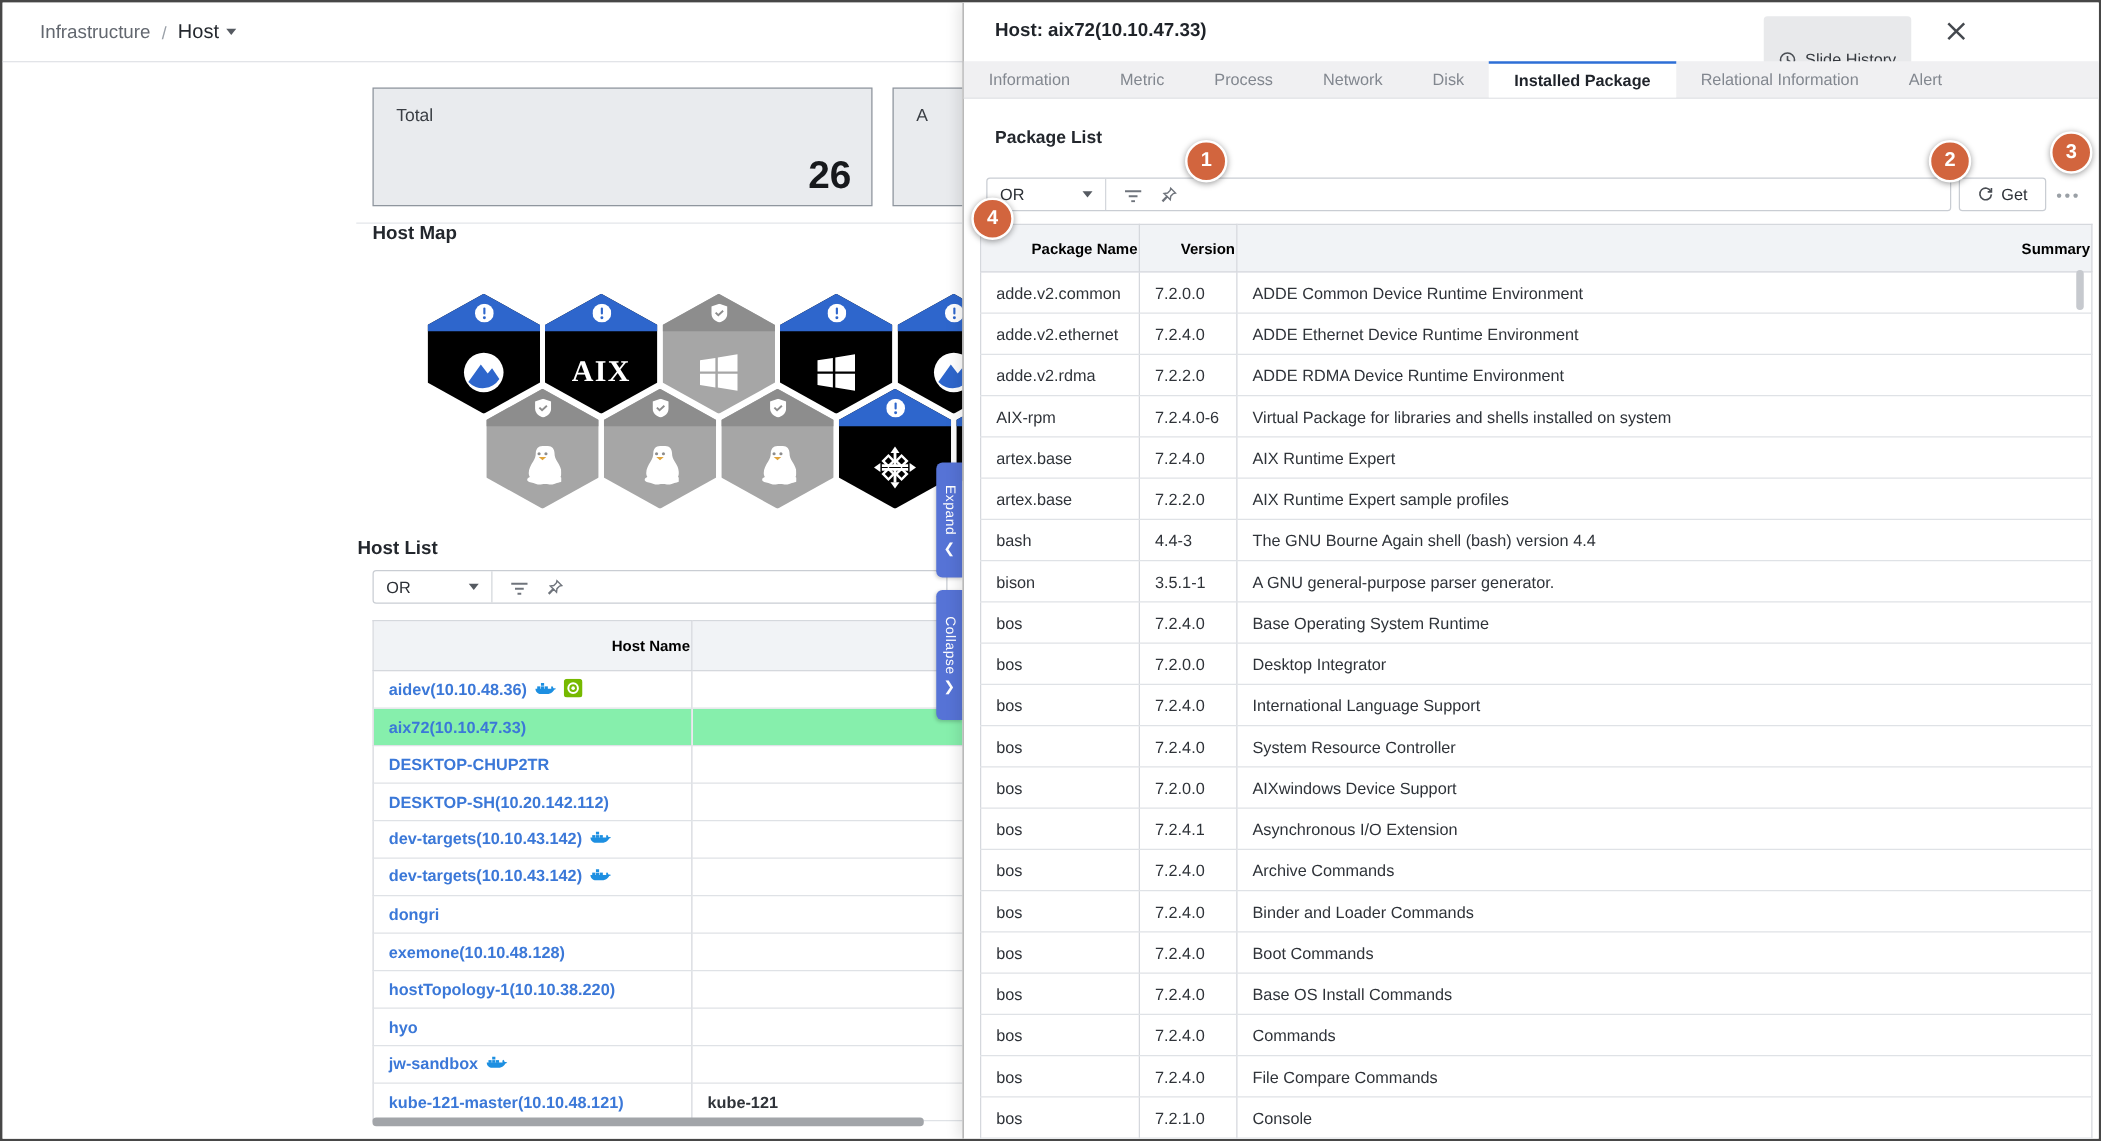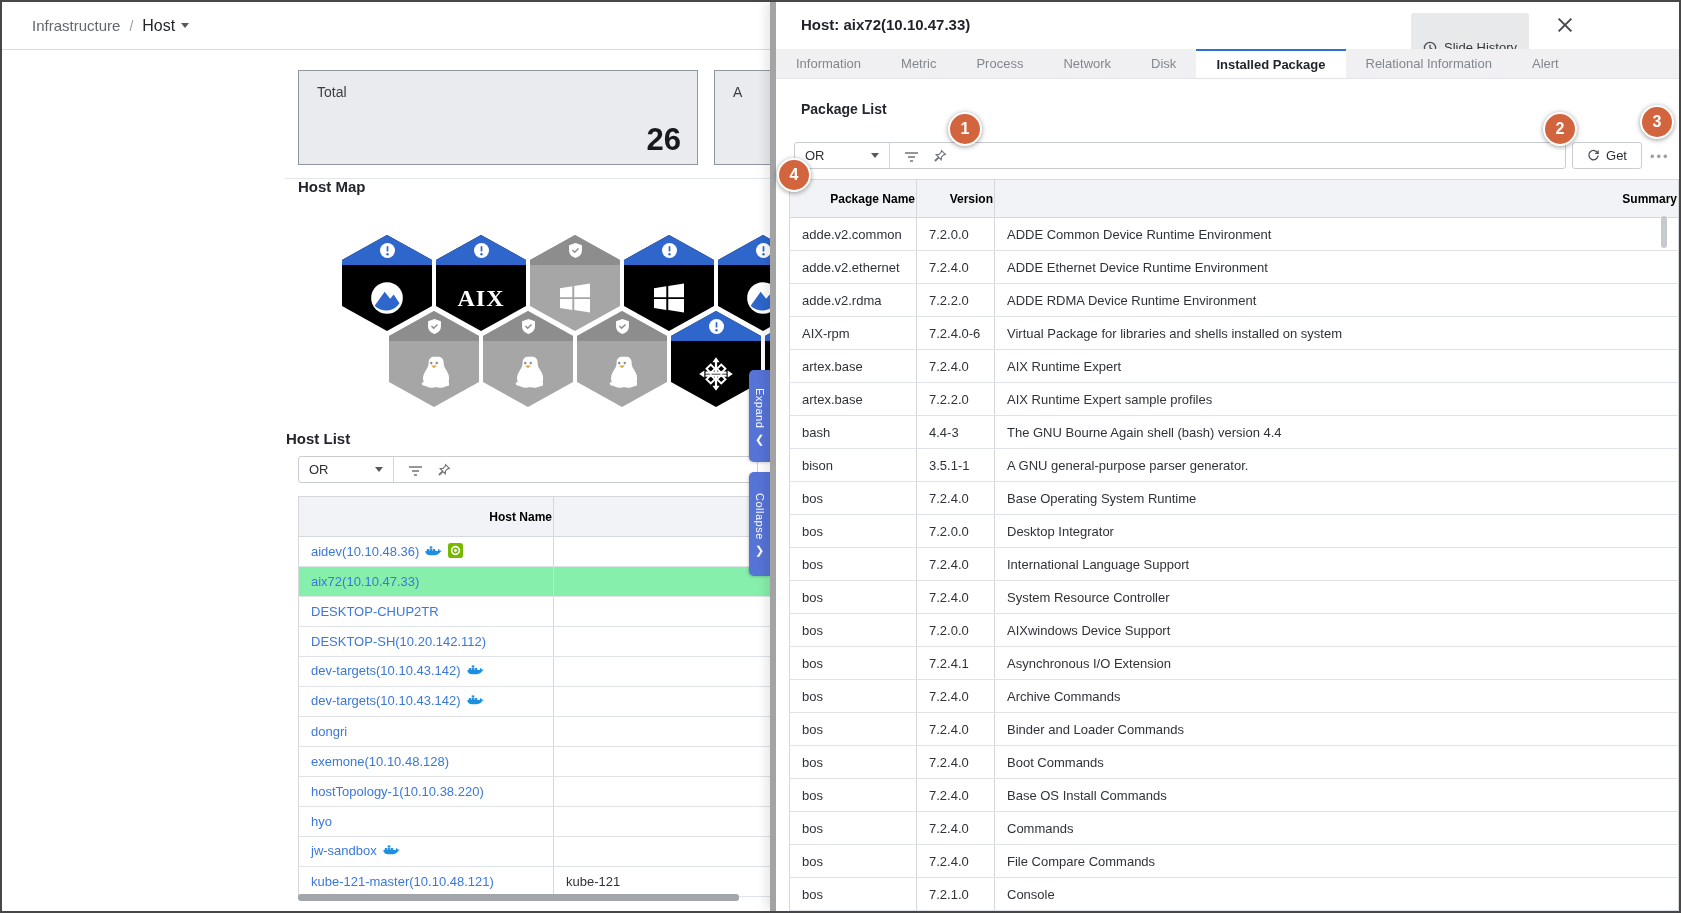--- a/index.html
+++ b/index.html
@@ -51,27 +51,27 @@
   
   .filterbar{position:absolute;height:27px;border:1px solid #c9cdd3;border-radius:3px;background:#fff;display:flex;align-items:center;box-sizing:border-box;}
   .op-select{width:95px;height:100%;border-right:1px solid #d4d7dc;display:flex;align-items:center;justify-content:space-between;padding:0 10px;box-sizing:border-box;cursor:pointer;}
   .op-select .op{font-size:13px;color:#2b2f35;}
   .fb-ic{margin-left:14px;display:flex;align-items:center;cursor:pointer;}
   table.grid{border-collapse:collapse;table-layout:fixed;background:#fff;}
   table.grid th{background:#f1f3f6;font-size:12px;font-weight:bold;color:#000000;border:1px solid #d5d8dd;text-align:right;}
   table.grid td{font-size:13px;color:#2f3339;border:1px solid #dfe2e6;border-left:1px solid #d5d8dd;border-right:1px solid #d5d8dd;padding:0 0 0 12px;overflow:hidden;white-space:nowrap;}
   .host-table{position:absolute;left:296px;top:446px;width:600px;}
   .host-table th{height:37px;}
-  .host-table td{height:29px;}
+  .host-table td{height:29px;font-weight:bold;}
   .host-table td a{color:#3b78d8;text-decoration:none;cursor:pointer;}
   .host-table tr.selected td{background:#86efac;}
   .cell-icon{display:inline-block;vertical-align:-2px;margin-left:6px;}
   .hscroll{position:absolute;left:296px;top:844px;width:441px;height:7px;background:#a2a5a9;border-radius:3px;cursor:pointer;}
   
-  .panel{position:absolute;left:768px;top:0;bottom:0;right:0;background:#fff;border-left:6px solid #a3a3a3;box-shadow:-4px 0 10px rgba(0,0,0,.10);}
+  .panel{position:absolute;left:768px;top:0;bottom:0;right:0;background:#fff;border-left:1px solid #a3a3a3;box-shadow:-4px 0 10px rgba(0,0,0,.10);}
   .panel-head{position:absolute;left:0;right:0;top:0;height:47px;}
   .panel-title{position:absolute;left:25px;top:14px;font-size:15px;font-weight:bold;color:#1f2329;}
   .slide-btn{position:absolute;right:150px;top:11px;height:42px;padding:0 12px;background:#e8e9eb;border-radius:3px;display:flex;align-items:flex-end;gap:7px;font-size:13px;color:#33373d;cursor:pointer;}
   .close-x{position:absolute;right:105px;top:14px;width:18px;height:18px;cursor:pointer;}
   .close-x::before,.close-x::after{content:"";position:absolute;left:8px;top:0;width:2px;height:18px;background:#44484e;}
   .close-x::before{transform:rotate(45deg);}
   .close-x::after{transform:rotate(-45deg);}
   .tabs{position:absolute;left:0;right:0;top:47px;height:29px;background:#f0f0f2;border-bottom:1px solid #e2e3e6;display:flex;}
   .tab{padding:0 20px;line-height:29px;font-size:13px;color:#82878f;cursor:pointer;white-space:nowrap;}
   .tab.active{background:#fff;color:#1f232a;font-weight:bold;border-top:2px solid #2e6fd6;line-height:27px;}

